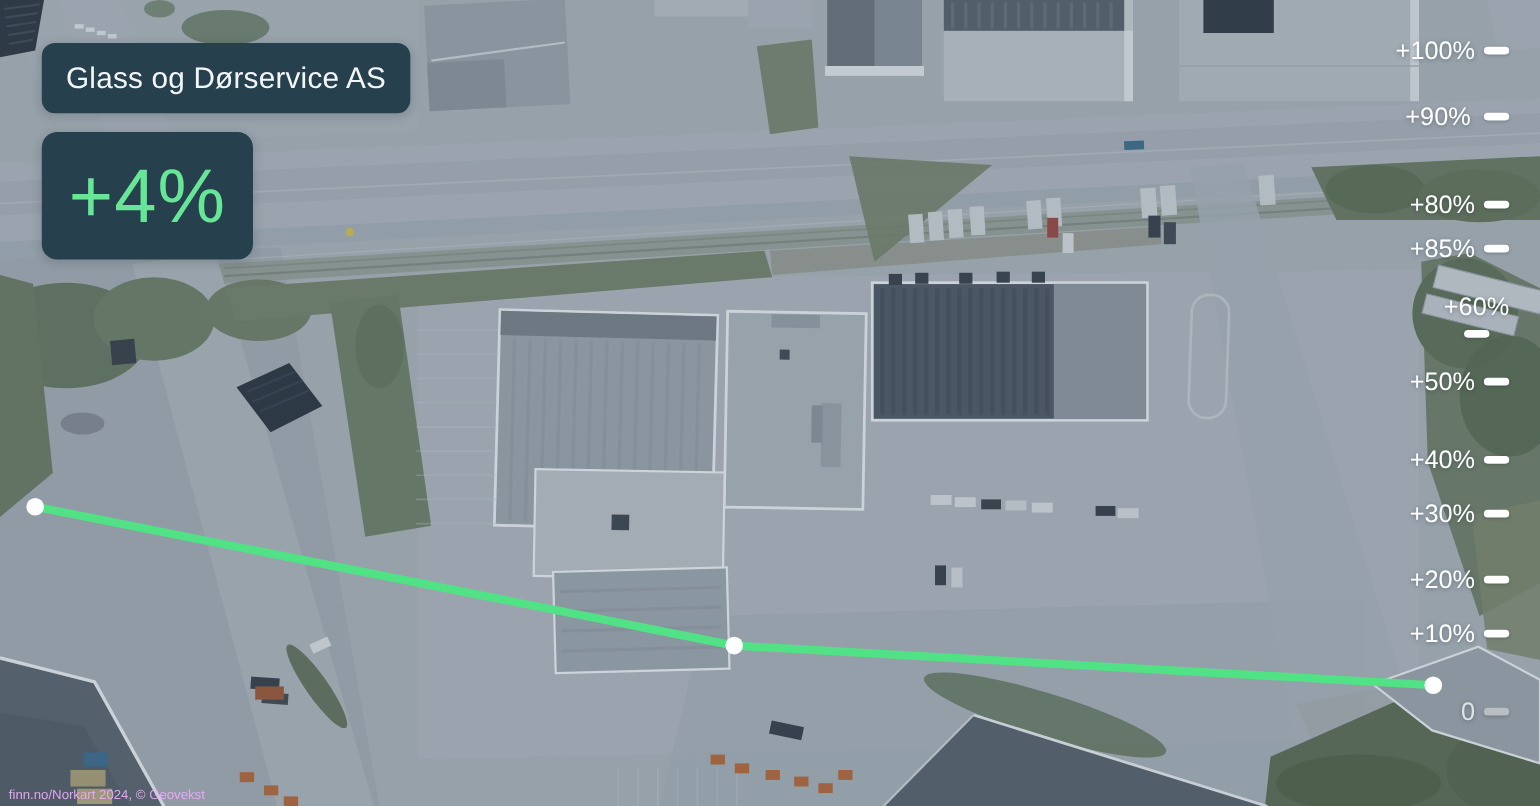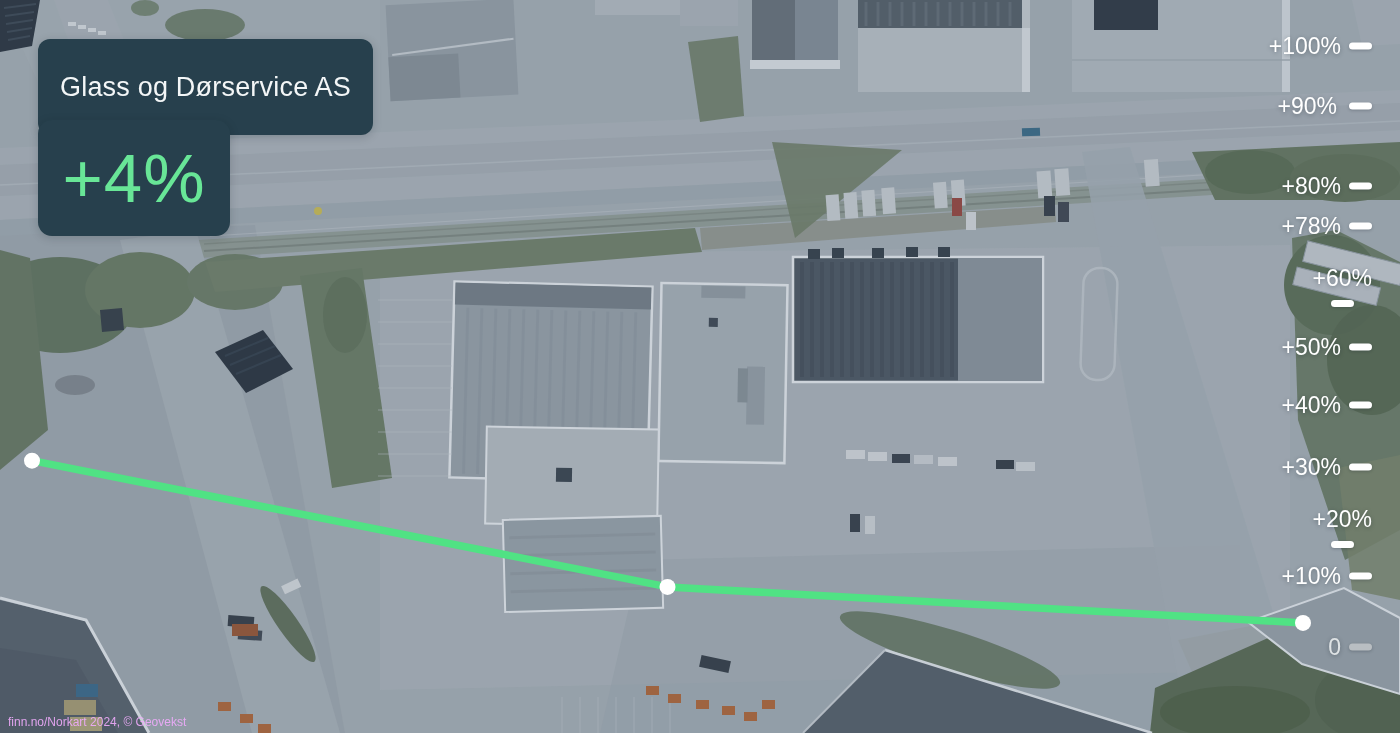--- a/index.html
+++ b/index.html
@@ -27,21 +27,21 @@
   }
   .tick-row .tick{width:23px;height:7px;border-radius:4px;background:#ffffff;
     box-shadow:0 1px 3px rgba(18,28,38,0.25);}
   .tick-row.muted{color:#dfe3e5;}
   .tick-row.muted .tick{background:var(--muted-tick);}
 
   
   .badge{position:absolute;background:var(--badge-bg);border-radius:12px;
     box-shadow:0 2px 10px rgba(10,20,28,0.18);}
   .badge.company{left:38px;top:39px;height:64px;display:flex;align-items:center;
-    padding:16px 22px;color:#f3f6f7;font-size:27px;letter-spacing:0.2px;}
+    padding:0 22px;color:#f3f6f7;font-size:27px;letter-spacing:0.2px;}
   .badge.change{left:38px;top:120px;width:192px;height:116px;border-radius:14px;
     display:flex;align-items:center;justify-content:center;}
   .badge.change .val{color:var(--accent);font-size:69px;font-weight:400;letter-spacing:1px;}
 
   .attribution{position:absolute;left:8px;bottom:4px;font-size:12px;color:#f0abfc;opacity:0.9;}
 </style>
 </head>
 <body>
 
 <div class="canvas">
@@ -251,40 +251,40 @@
       </div>
       <div class="tick-row" style="top: 106.1px; gap: 12px;">
         <span>+90%</span>
         <div class="tick"></div>
       </div>
       <div class="tick-row" style="top: 166.2px; margin-top: 20px;">
         <span>+80%</span>
         <div class="tick"></div>
       </div>
       <div class="tick-row" style="top: 226.3px;">
-        <span>+78%</span>
+        <span>+85%</span>
         <div class="tick"></div>
       </div>
       <div class="tick-row" style="top: 286.4px; flex-direction: column;">
         <span>+60%</span>
         <div class="tick"></div>
       </div>
       <div class="tick-row" style="top: 346.5px;">
         <span>+50%</span>
         <div class="tick"></div>
       </div>
-      <div class="tick-row" style="top: 405px;">
+      <div class="tick-row" style="top: 418px;">
         <span>+40%</span>
         <div class="tick"></div>
       </div>
       <div class="tick-row" style="top: 466.7px;">
         <span>+30%</span>
         <div class="tick"></div>
       </div>
-      <div class="tick-row" style="top: 526.8px; flex-direction: column;">
+      <div class="tick-row" style="top: 526.8px;">
         <span>+20%</span>
         <div class="tick"></div>
       </div>
       <div class="tick-row" style="top: 576px; justify-content: flex-end;">
         <span>+10%</span>
         <div class="tick"></div>
       </div>
       <div class="tick-row muted" style="top: 647px;">
         <span>0</span>
         <div class="tick"></div>

